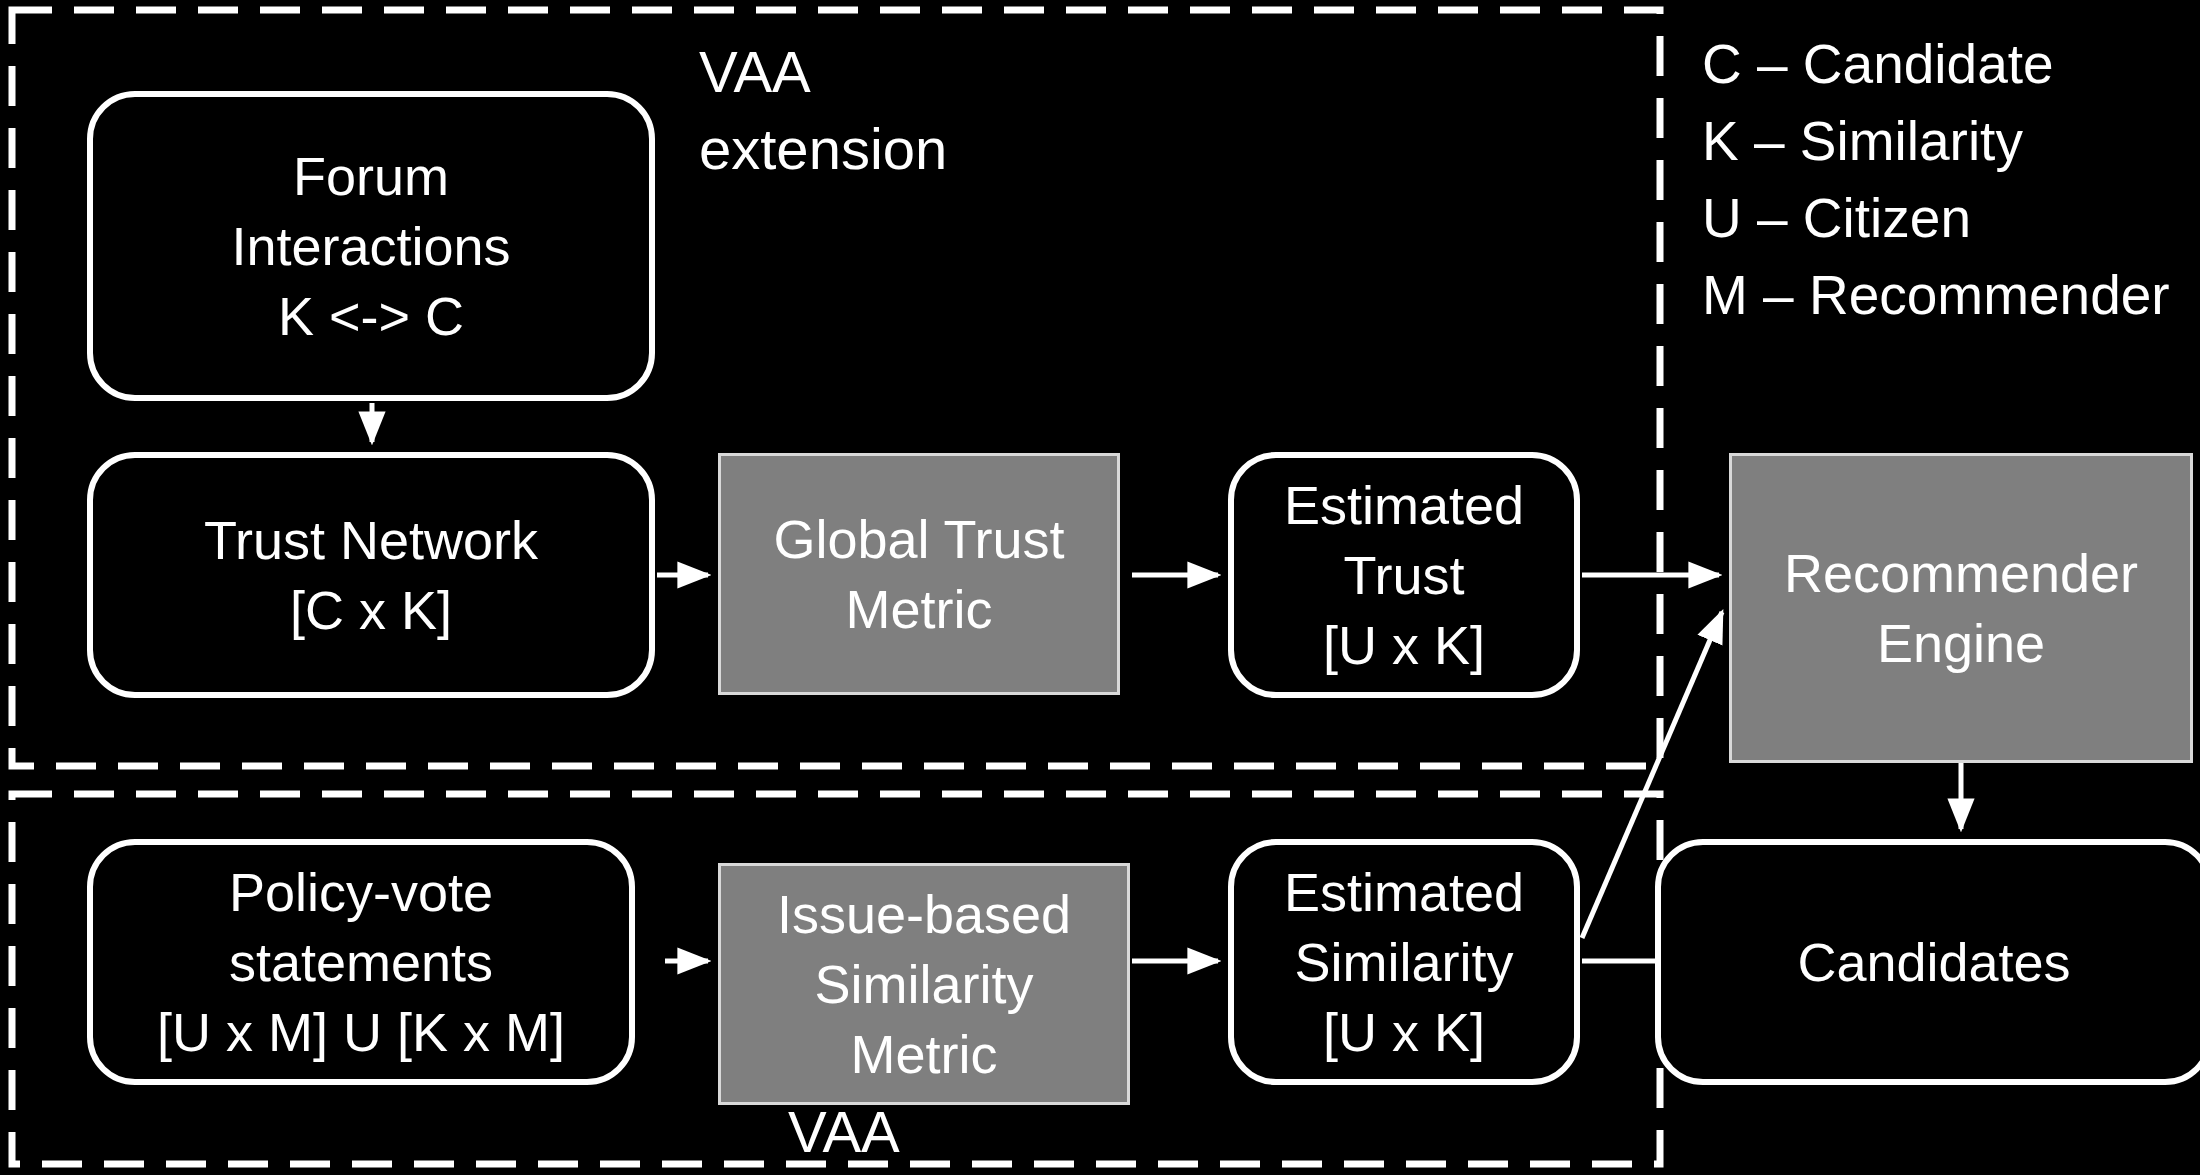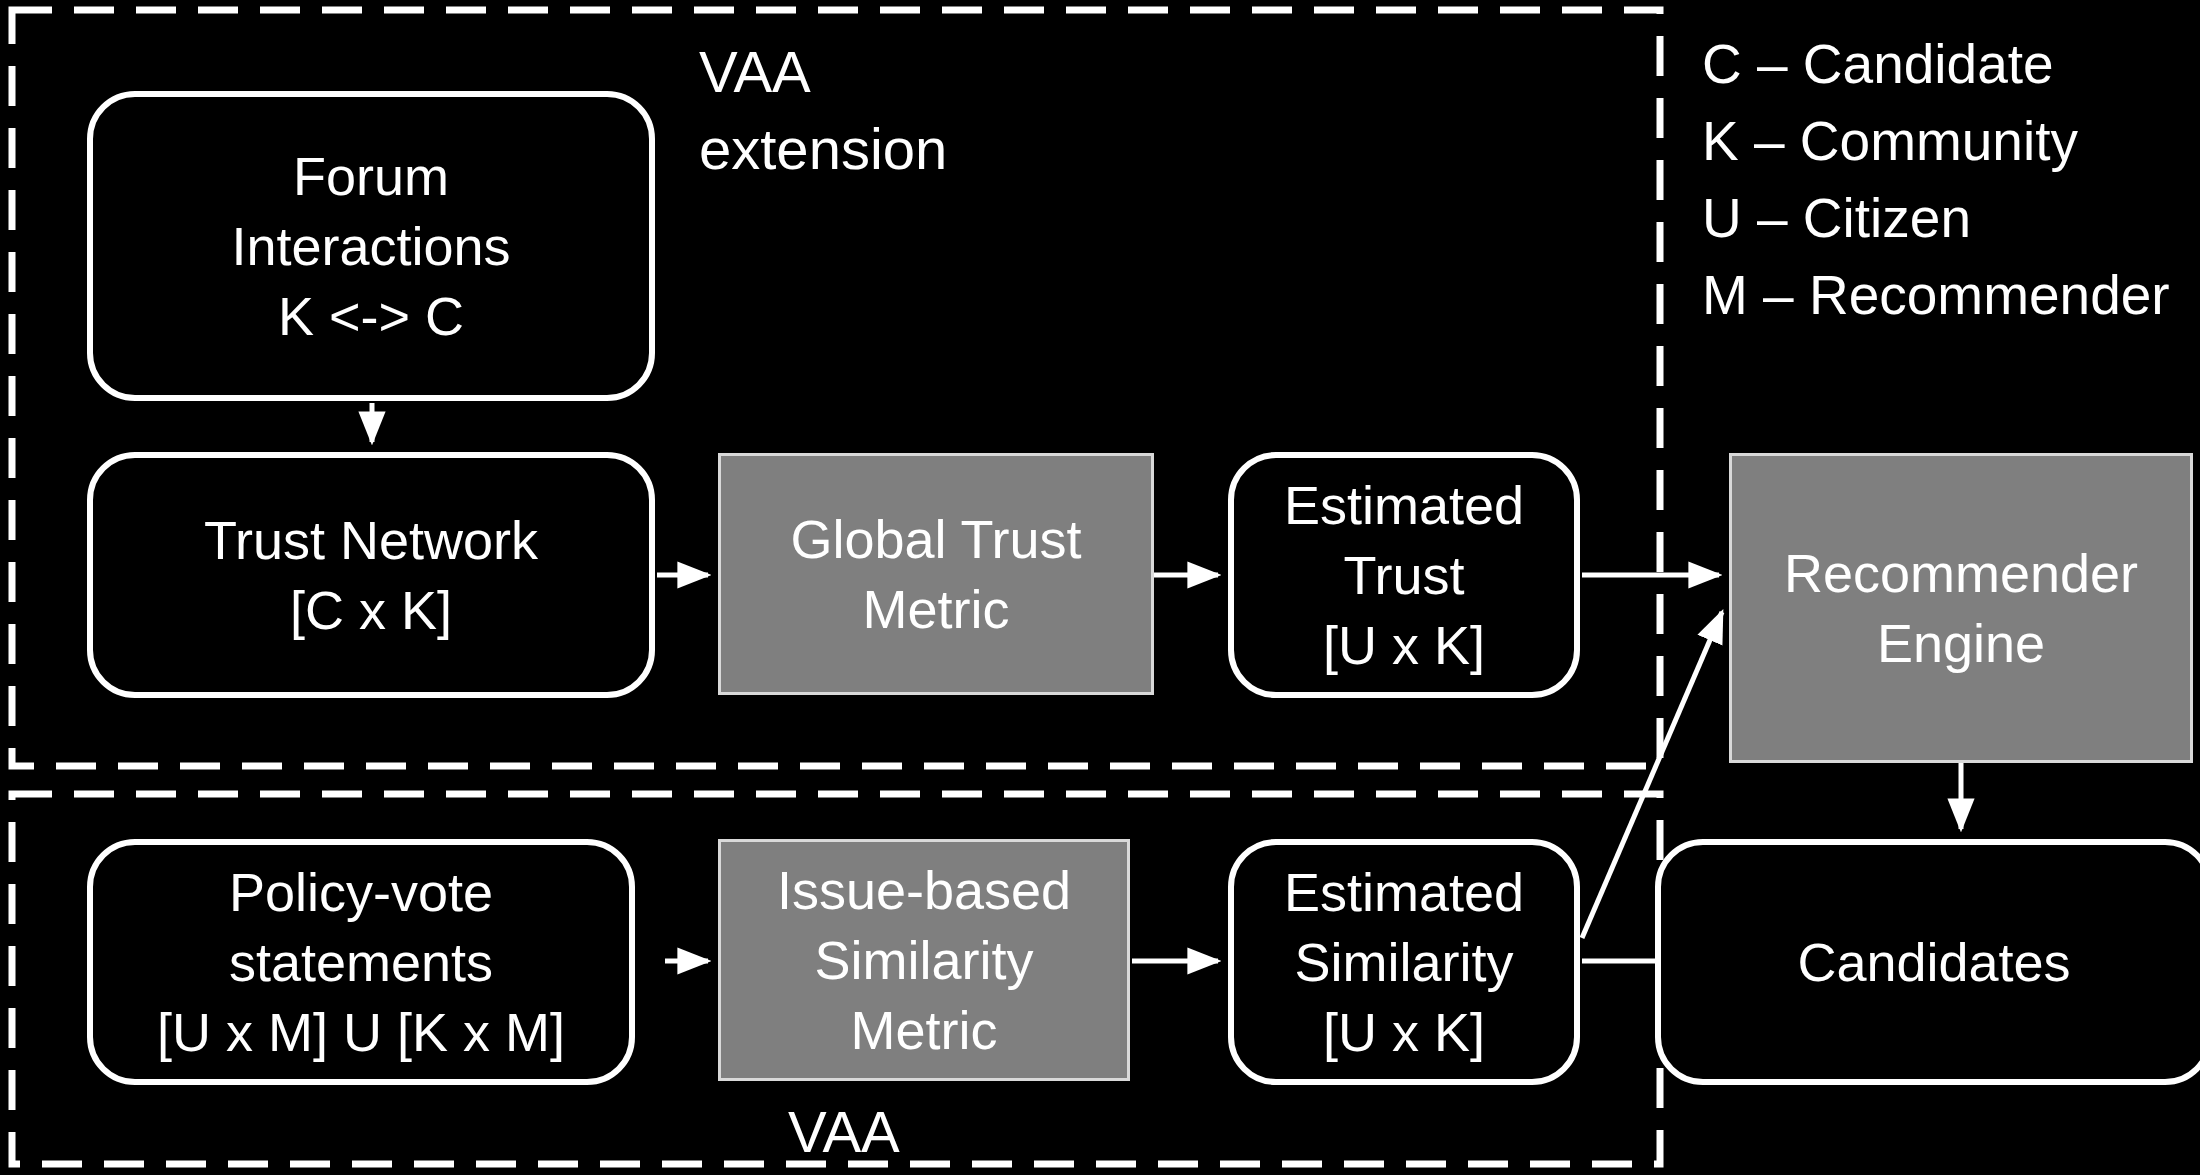--- a/index.html
+++ b/index.html
@@ -93,47 +93,47 @@
     <line class="arrow" x1="1582" y1="961" x2="1719" y2="961"></line>
     <line class="arrow" x1="1582" y1="938" x2="1722" y2="612"></line>
     <line class="arrow" x1="1961" y1="697" x2="1961" y2="829"></line>
   </svg>
 
   <div class="region-label vaa-ext-label">VAA
 extension</div>
 
   <div class="legend">
     <div>C – Candidate</div>
-    <div>K – Community</div>
+    <div>K – Similarity</div>
     <div>U – Citizen</div>
     <div>M – Recommender</div>
   </div>
 
   <div class="node rounded" style="left:87px; top:91px; width:568px; height:310px;">Forum
 Interactions
 K &lt;-&gt; C</div>
 
   <div class="node rounded" style="left:87px; top:452px; width:568px; height:246px;">Trust Network
 [C x K]</div>
 
-  <div class="node gray" style="left:718px; top:453px; width:436px; height:242px;">Global Trust
+  <div class="node gray" style="left:718px; top:453px; width:402px; height:242px;">Global Trust
 Metric</div>
 
   <div class="node rounded" style="left:1228px; top:452px; width:352px; height:246px;">Estimated
 Trust
 [U x K]</div>
 
   <div class="node gray" style="left:1729px; top:453px; width:464px; height:310px;">Recommender
 Engine</div>
 
   <div class="node rounded" style="left:87px; top:839px; width:548px; height:246px;">Policy-vote
 statements
 [U x M] U [K x M]</div>
 
-  <div class="node gray" style="left:718px; top:839px; width:412px; height:242px;">Issue-based
+  <div class="node gray" style="left:718px; top:863px; width:412px; height:242px;">Issue-based
 Similarity
 Metric</div>
 
   <div class="node rounded" style="left:1228px; top:839px; width:352px; height:246px;">Estimated
 Similarity
 [U x K]</div>
 
   <div class="node rounded" style="left:1655px; top:839px; width:558px; height:246px;">Candidates</div>
 
   <div class="region-label vaa-bottom-label">VAA</div>

